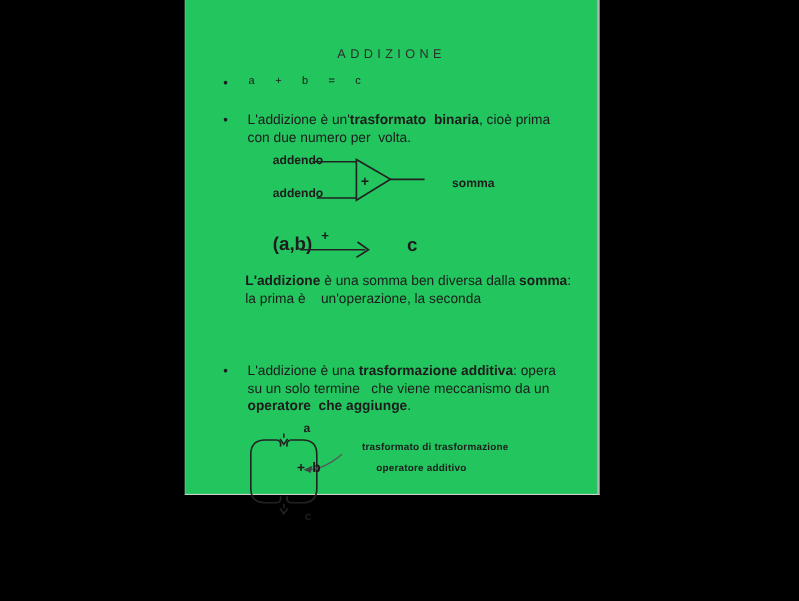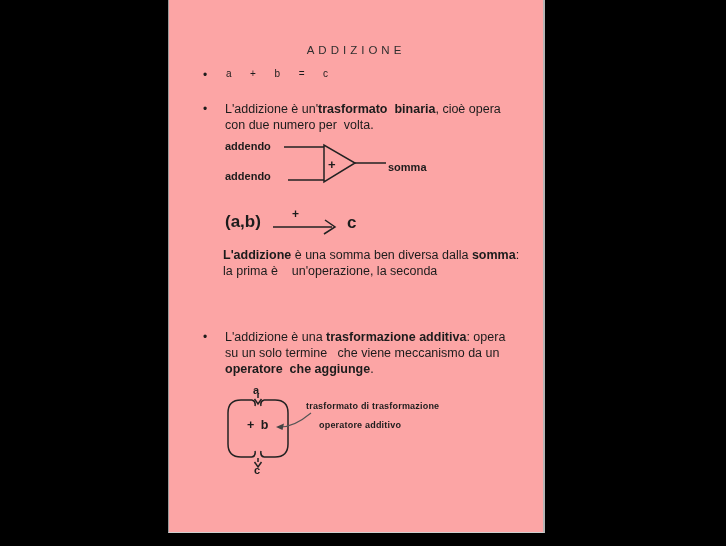--- a/index.html
+++ b/index.html
@@ -1,57 +1,57 @@
 <!DOCTYPE html>
 <html><head>
 <meta charset="utf-8">
 <style>
   html,body{margin:0;padding:0;}
   body{
     width:726px;height:546px;background:#000;position:relative;overflow:hidden;
     font-family:"Liberation Sans", sans-serif;
   }
   .page{
-    position:absolute;left:168px;top:0;width:377px;height:533px;
-    background:#fca5a5;box-sizing:border-box;
+    position:absolute;left:168px;top:0;width:377px;height:450px;
+    background:#22c55e;box-sizing:border-box;
     border-left:1px solid #9a9a9a;border-right:2px solid #b5b5b5;border-bottom:1px solid #cfcfcf;
   }
   .title{
     position:absolute;top:44px;left:0;width:100%;text-align:center;
     font-size:11.5px;letter-spacing:4px;color:#2e2e2e;
   }
   .dot{position:absolute;font-size:12px;color:#1c1c1c;line-height:14px;}
   .eq{
     position:absolute;left:57px;top:68px;font-size:10px;color:#1c1c1c;
     white-space:pre;word-spacing:5px;letter-spacing:1px;
   }
   .para{
     position:absolute;font-size:12.5px;line-height:16px;color:#1c1c1c;white-space:pre-wrap;
   }
-  .lbl{position:absolute;color:#1c1c1c;font-weight:bold;white-space:pre;}
+  .lbl{position:absolute;color:#1c1c1c;font-weight:bold;white-space:pre;margin-left:23px;}
   .b11{font-size:11px;}
   .b13{font-size:17px;}
   .small{font-size:9px;letter-spacing:0.2px;}
   .abs{position:absolute;}
   .st{stroke:#222;stroke-width:1.5;fill:none;}
   .stthin{stroke:#555;stroke-width:1.1;fill:none;}
   .svgt{font-family:"Liberation Sans", sans-serif;font-weight:bold;fill:#1c1c1c;}
 </style>
 </head>
 <body>
 
 <div class="page">
 
   <div class="title">ADDIZIONE</div>
 
   <span class="dot" style="left:34px;top:68px">•</span>
   <div class="eq">a  +  b  =  c</div>
 
   <span class="dot" style="left:34px;top:102px">•</span>
-  <div class="para" style="left:56px;top:101px;width:312px"><span>L'addizione è un'</span><b>trasformato  binaria</b><span>, cioè opera</span><br><span>con due numero per  volta.</span></div>
+  <div class="para" style="left:56px;top:101px;width:312px"><span>L'addizione è un'</span><b>trasformato  binaria</b><span>, cioè prima</span><br><span>con due numero per  volta.</span></div>
 
   <div class="lbl b11" style="left:56px;top:140px">addendo</div>
   <div class="lbl b11" style="left:56px;top:170px">addendo</div>
   <div class="lbl b11" style="left:219px;top:161px">somma</div>
   <svg class="abs" style="left:105px;top:138px" width="122" height="52">
     <path class="st" d="M10,9 H50 M14,42 H50"></path>
     <path class="st" d="M50,7 L50,44 L81,25 Z" fill="#ffffff"></path>
     <path class="st" d="M81,25 H112"></path>
     <text class="svgt" x="54" y="31" font-size="13">+</text>
   </svg>

